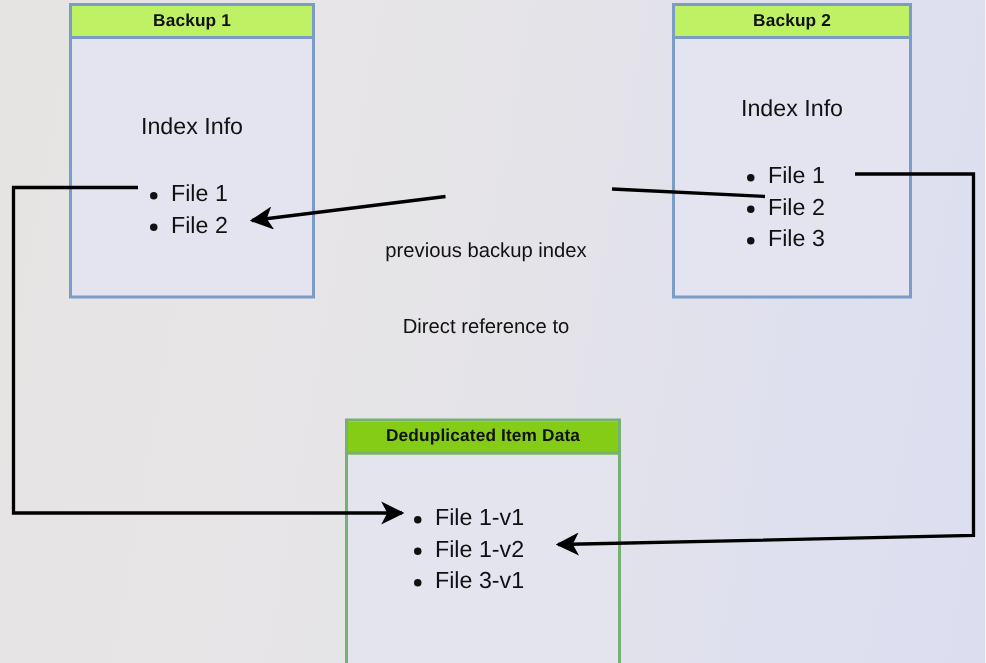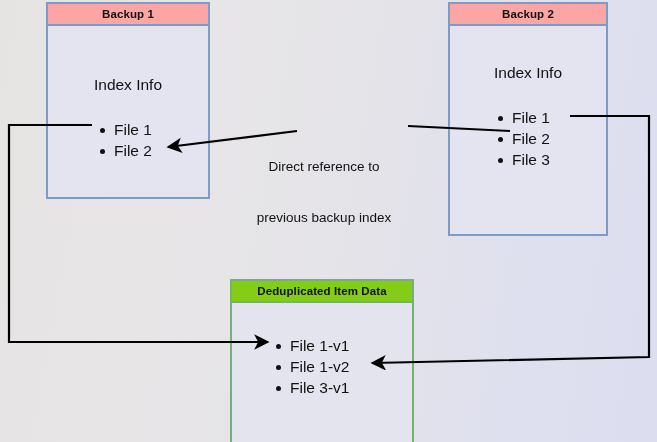--- a/index.html
+++ b/index.html
@@ -27,21 +27,21 @@
     background: #e3e4f0;
   }
   .node .node-header {
     box-sizing: border-box;
     height: 22px;
     line-height: 20px;
     text-align: center;
     font-size: 11.5px;
     font-weight: bold;
     color: #111111;
-    background: #fca5a5;
+    background: #bef264;
     border-bottom: 2px solid #7a9cc6;
     letter-spacing: 0.1px;
   }
   .node .node-body {
     position: relative;
     height: calc(100% - 22px);
   }
 
   .node.green {
     border-color: #77b077;
@@ -116,21 +116,21 @@
     <div class="node-header">Backup 1</div>
     <div class="node-body">
       <div class="index-label" style="top:50px;">Index Info</div>
       <ul class="file-list" style="left:50px; top:93px;">
         <li>File 1</li>
         <li>File 2</li>
       </ul>
     </div>
   </div>
 
-  <div class="node" id="backup2" style="left:448px; top:2px; width:160px; height:234px;">
+  <div class="node" id="backup2" style="left:448px; top:2px; width:160px; height:197px;">
     <div class="node-header">Backup 2</div>
     <div class="node-body">
       <div class="index-label" style="top:38px;">Index Info</div>
       <ul class="file-list" style="left:46px; top:81px;">
         <li>File 1</li>
         <li>File 2</li>
         <li>File 3</li>
       </ul>
     </div>
   </div>
@@ -140,22 +140,22 @@
     <div class="node-body">
       <ul class="file-list" style="left:42px; top:32px;text-align:right;">
         <li>File 1-v1</li>
         <li>File 1-v2</li>
         <li>File 3-v1</li>
       </ul>
     </div>
   </div>
 
   <div class="caption" style="left:248px; top:124px; width:152px;">
+    <div>previous backup index</div>
     <div>Direct reference to</div>
-    <div>previous backup index</div>
   </div>
 
   <svg id="connectors" viewBox="0 0 657 442">
     <defs>
       <marker id="arrow" viewBox="0 0 10 10" refX="9" refY="5" markerWidth="7" markerHeight="7" orient="auto-start-reverse">
         <path d="M 0 0 L 10 5 L 0 10 L 2.6 5 z" fill="#000000"></path>
       </marker>
     </defs>
 
     <g>

